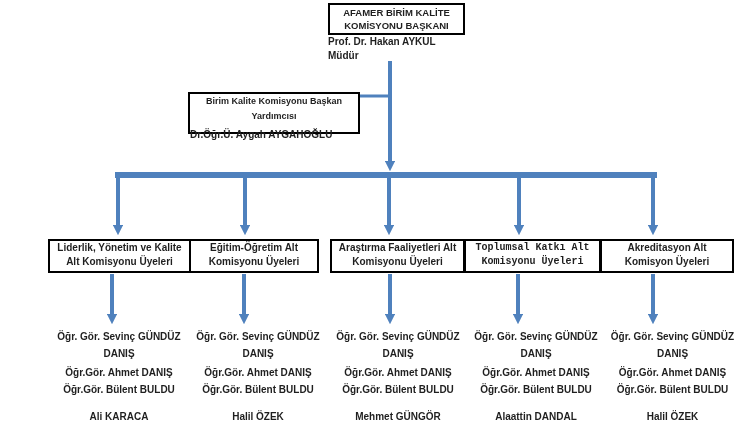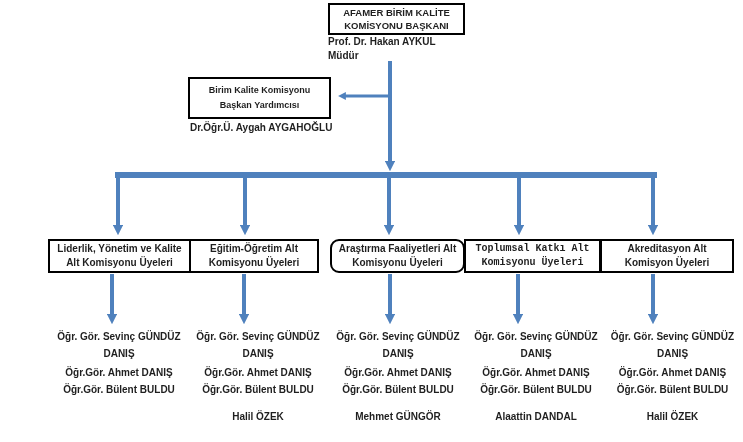--- a/index.html
+++ b/index.html
@@ -4,34 +4,34 @@
 <style>
   html,body{margin:0;padding:0;background:#ffffff;}
   .canvas{
     position:relative;width:743px;height:442px;background:#ffffff;overflow:hidden;
     font-family:"Liberation Sans","DejaVu Sans",sans-serif;
     font-weight:700;color:#1f1f1f;
   }
   .connectors{position:absolute;left:0;top:0;}
   .box{
     position:absolute;box-sizing:border-box;border:2px solid #000;
-    display:flex;align-items:center;justify-content:center;
+    display:flex;justify-content:center;
     text-align:center;background:#fff;
   }
   .root-box{left:328px;top:3px;width:137px;min-height:29px;font-size:9.5px;line-height:13px;padding:1px 2px;}
   .root-person{
     position:absolute;left:328px;top:35px;width:137px;text-align:left;
     font-size:10px;line-height:14px;
   }
-  .deputy-box{left:188px;top:77px;width:143px;height:42px;font-size:9px;line-height:15px;padding:0 3px;}
-  .deputy-person{position:absolute;left:190px;top:121px;width:200px;font-size:10px;line-height:14px;}
+  .deputy-box{left:188px;top:92px;width:172px;height:42px;font-size:9px;line-height:15px;padding:0 3px;}
+  .deputy-person{position:absolute;left:190px;top:128px;width:200px;font-size:10px;line-height:14px;}
   .sub-box{top:239px;height:34px;font-size:10px;line-height:14px;padding:0 2px;}
   .sub-box-1{left:48px;width:143px;}
   .sub-box-2{left:189px;width:130px;}
-  .sub-box-3{left:330px;width:135px;border-radius:9px;}
+  .sub-box-3{left:330px;width:135px;}
   .sub-box-4{left:464px;width:137px;font-family:Liberation Mono, monospace;}
   .sub-box-5{left:600px;width:134px;}
   .member-col{position:absolute;top:328px;width:132px;font-size:10px;line-height:17px;text-align:center;}
   .member-col-1{left:53px;}
   .member-col-2{left:192px;}
   .member-col-3{left:332px;}
   .member-col-4{left:470px;}
   .member-col-5{left:605px;width:135px;}
   .member{display:block;}
   .member:nth-child(1){margin-bottom:2px;}
@@ -95,20 +95,21 @@
     <span>Toplumsal Katkı Alt Komisyonu Üyeleri</span>
   </div>
   <div class="box sub-box sub-box-5">
     <span>Akreditasyon Alt Komisyon Üyeleri</span>
   </div>
 
   <div class="member-col member-col-1">
     <div class="member">Öğr. Gör. Sevinç GÜNDÜZ DANIŞ</div>
     <div class="member">Öğr.Gör. Ahmet DANIŞ</div>
     <div class="member">Öğr.Gör. Bülent BULDU</div>
+    <div class="member">Ali KARACA</div>
   </div>
   <div class="member-col member-col-2">
     <div class="member">Öğr. Gör. Sevinç GÜNDÜZ DANIŞ</div>
     <div class="member">Öğr.Gör. Ahmet DANIŞ</div>
     <div class="member">Öğr.Gör. Bülent BULDU</div>
     <div class="member">Halil ÖZEK</div>
   </div>
   <div class="member-col member-col-3">
     <div class="member">Öğr. Gör. Sevinç GÜNDÜZ DANIŞ</div>
     <div class="member">Öğr.Gör. Ahmet DANIŞ</div>

